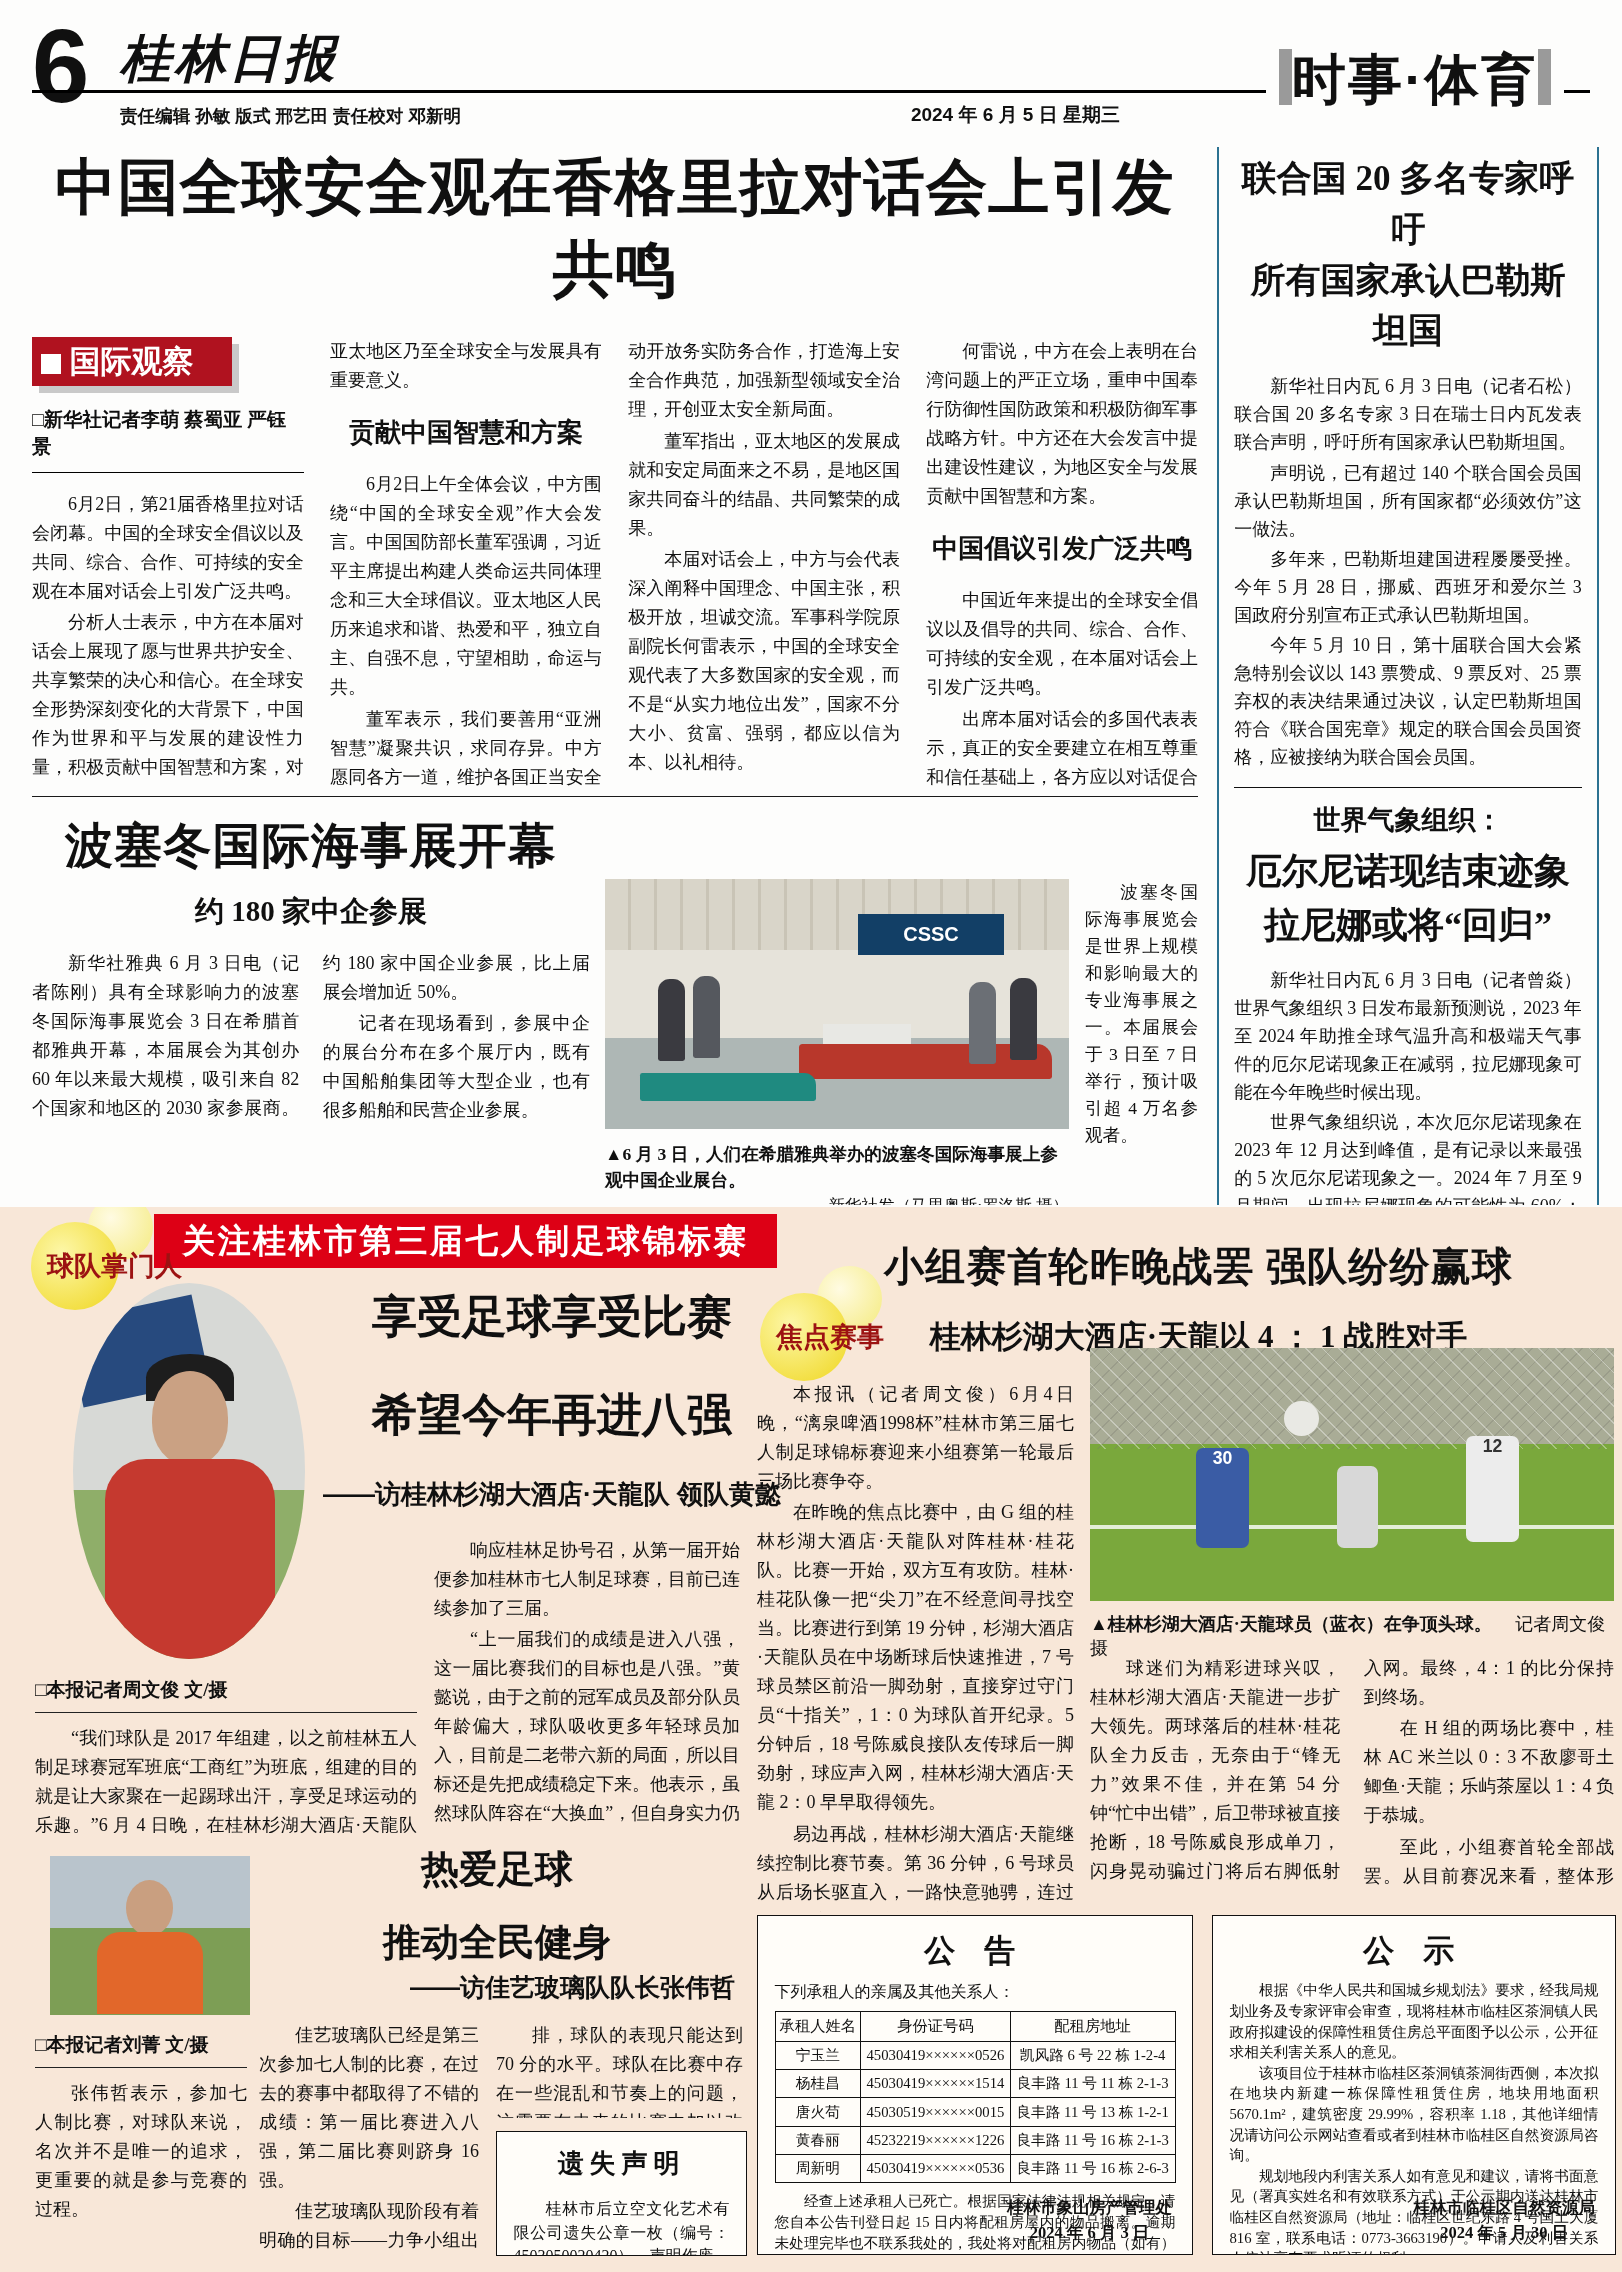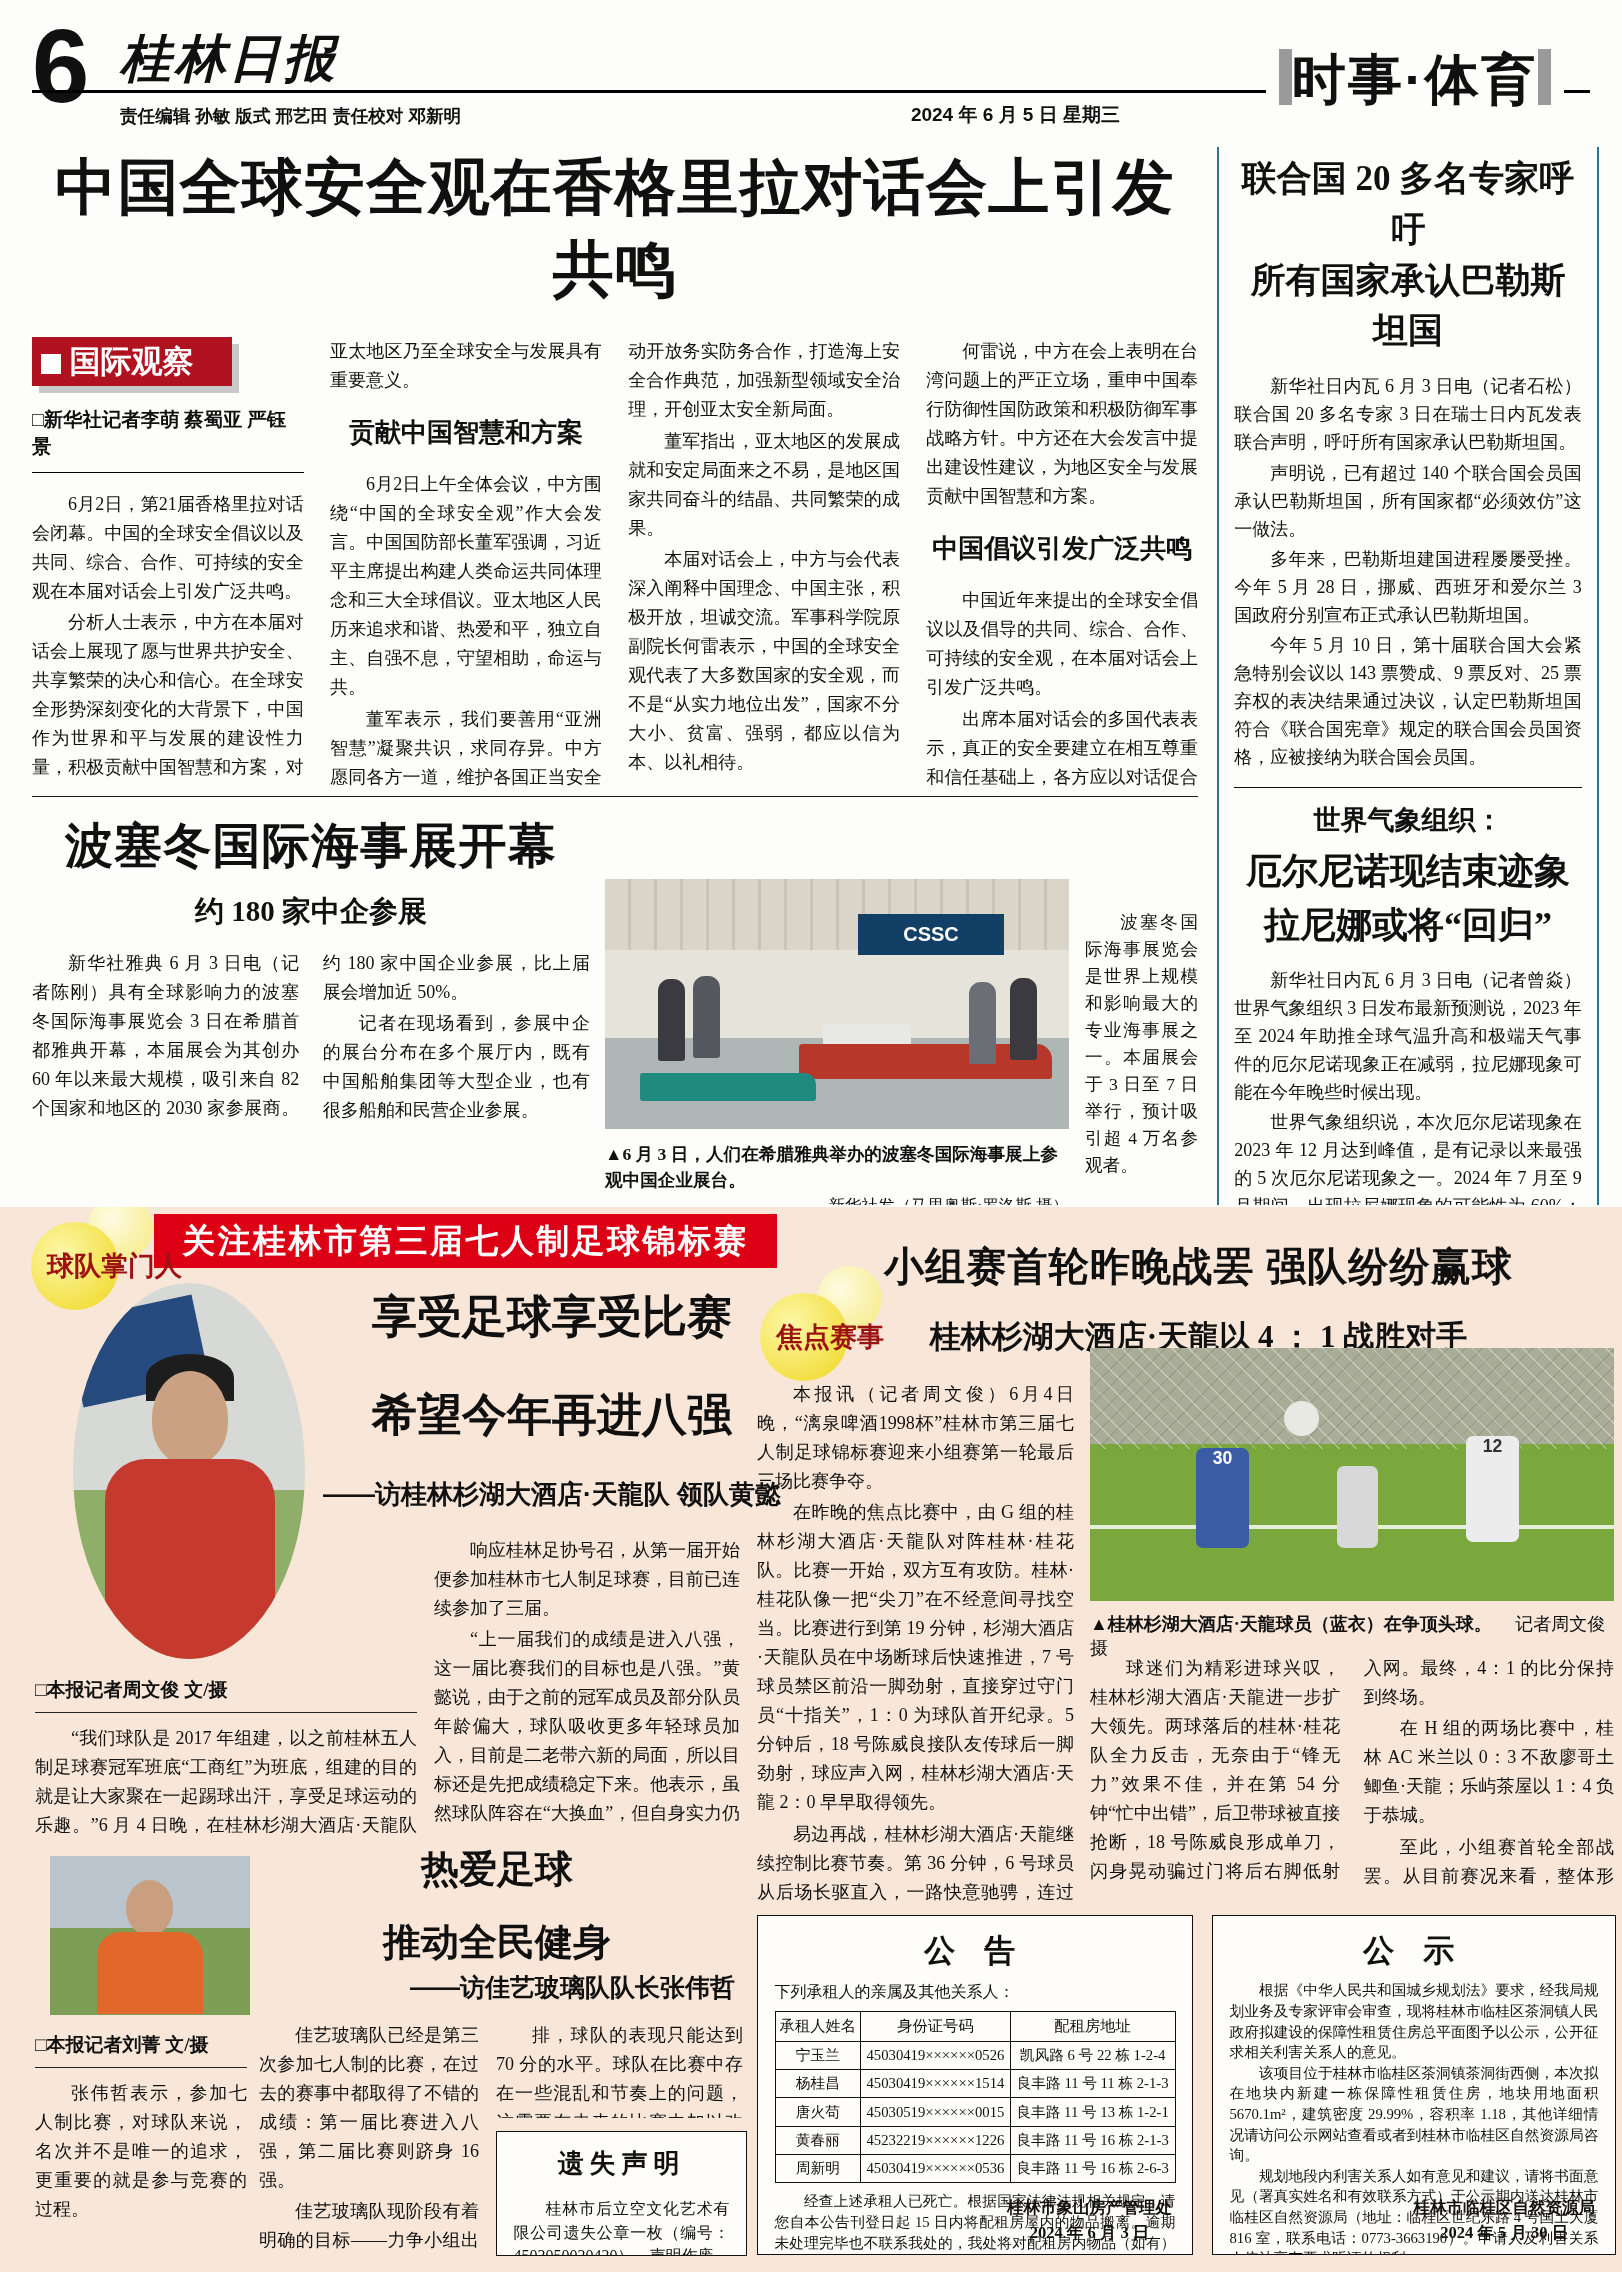--- a/index.html
+++ b/index.html
@@ -56,21 +56,21 @@
   .mp-floor{position:absolute;left:0;top:159px;width:100%;height:91px;background:#aeb7b5;}
   .mp-banner{position:absolute;left:253px;top:35px;width:146px;height:41px;background:#123f66;color:#fff;
              font-size:20px;font-weight:bold;text-align:center;line-height:41px;font-family:"Liberation Sans",sans-serif;}
   .mp-ship-red{position:absolute;left:194px;top:165px;width:253px;height:35px;background:#b8372b;border-radius:3.5px 15.3px 2.4px 2.4px;}
   .mp-ship-red::after{content:"";position:absolute;left:23.5px;top:-20px;width:88px;height:20px;background:#e8e8e4;}
   .mp-ship-teal{position:absolute;left:35px;top:194px;width:176px;height:28px;background:#1f8a80;border-radius:2.4px 11.8px 2.4px 2.4px;}
   .mp-person{position:absolute;width:27px;height:82px;background:#3a3a40;border-radius:11.8px 11.8px 2.4px 2.4px;}
   .mar-caption{position:absolute;left:573px;top:344px;width:464px;font-size:17.6px;line-height:26px;font-weight:bold;}
   .mar-credit{font-weight:normal;font-size:16.5px;text-align:right;}
   .mar-right{position:absolute;left:1053px;top:82px;width:113px;height:320px;overflow:hidden;}
-  .mar-right .para{font-size:17.6px;line-height:27px;margin-top:30px;}
+  .mar-right .para{font-size:17.6px;line-height:27px;}
 
   
   #football{position:absolute;left:0;top:1207px;width:1622px;height:1065px;background:#f8e7d8;overflow:hidden;}
   .fb-banner{position:absolute;left:154px;top:7px;width:623px;height:54px;background:#dd0015;color:#fff;
              font-size:33px;font-weight:900;text-align:center;line-height:54px;
              font-family:"Liberation Sans",sans-serif;letter-spacing:2.4px;}
   .badge{position:absolute;font-size:27px;font-weight:900;color:#9c1212;
          font-family:"Liberation Sans",sans-serif;z-index:3;}
   .badge::before{content:"";position:absolute;left:-16.5px;top:-26px;width:88px;height:88px;border-radius:50%;
          background:radial-gradient(circle at 35% 35%,#fdf7a8,#efd61e);z-index:-1;}

